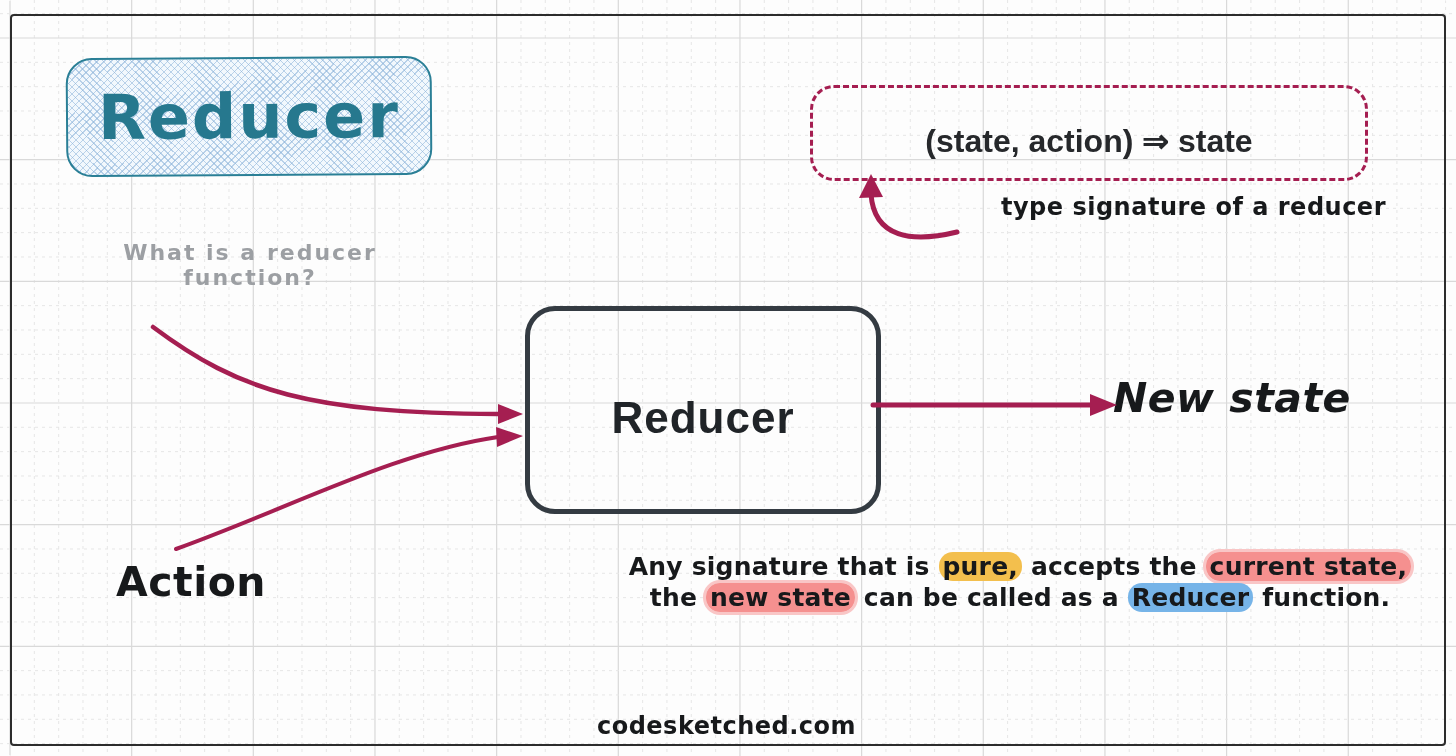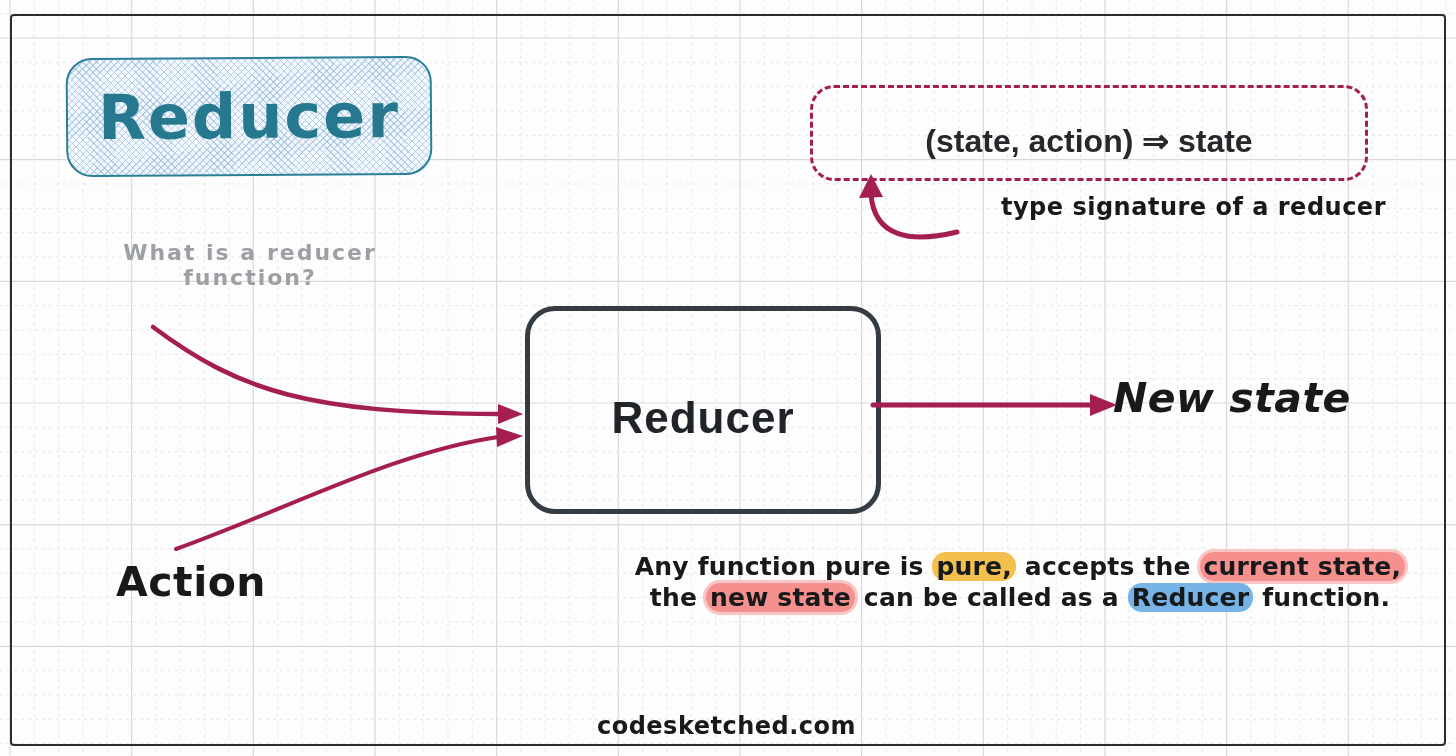--- a/index.html
+++ b/index.html
@@ -192,21 +192,21 @@
   <div class="hand sig-caption">type signature of a reducer</div>
 
   <div class="hand lbl-action">Action</div>
   <div class="hand lbl-new">New state</div>
 
   <div class="reducer-box">
     <span class="mono reducer-label">Reducer</span>
   </div>
 
   <div class="desc">
-    <div><span>Any function pure is </span><span class="hl hl-yellow">pure,</span><span> accepts the </span><span class="hl hl-salmon">current state,</span></div>
+    <div><span>Any signature that is </span><span class="hl hl-yellow">pure,</span><span> accepts the </span><span class="hl hl-salmon">current state,</span></div>
     <div><span>the </span><span class="hl hl-salmon">new state</span><span> can be called as a </span><span class="hl hl-blue">Reducer</span><span> function.</span></div>
   </div>
 
   <div class="hand footer">codesketched.com</div>
 </div>
 
 <svg id="arrows" class="layer" width="1456" height="756" viewBox="0 0 1456 756">
   <path class="arrow" stroke-width="4.5" d="M 153 327 C 240 392, 310 413, 498 414"></path>
   <polygon class="ahead" points="498,404 523,414 498,424"></polygon>
   <path class="arrow" stroke-width="4" d="M 176 549 C 290 508, 395 452, 498 437"></path>

